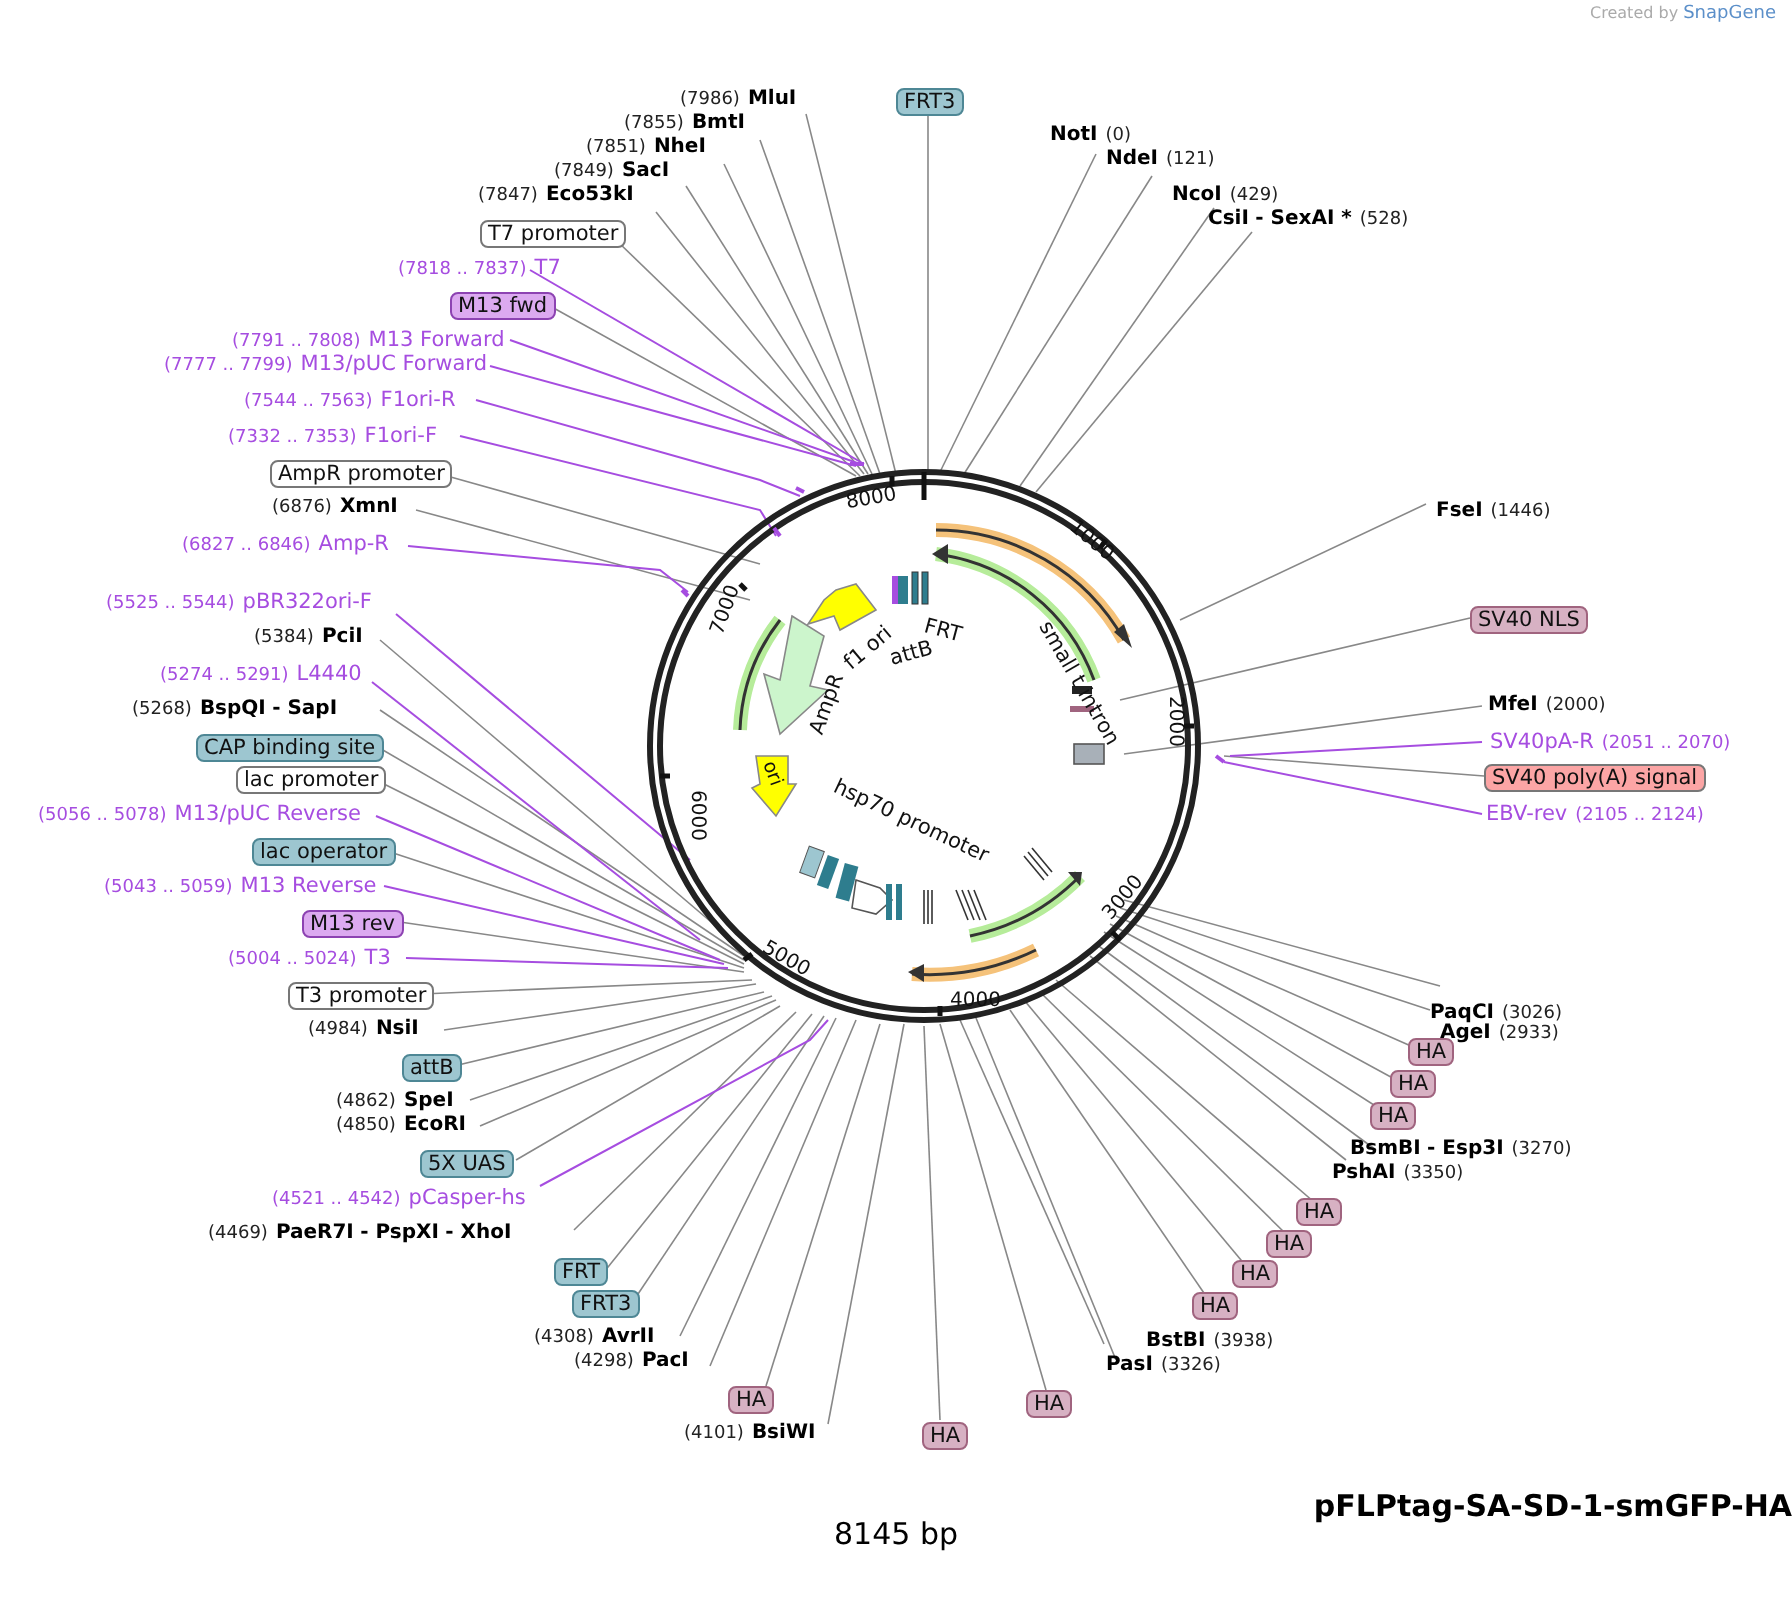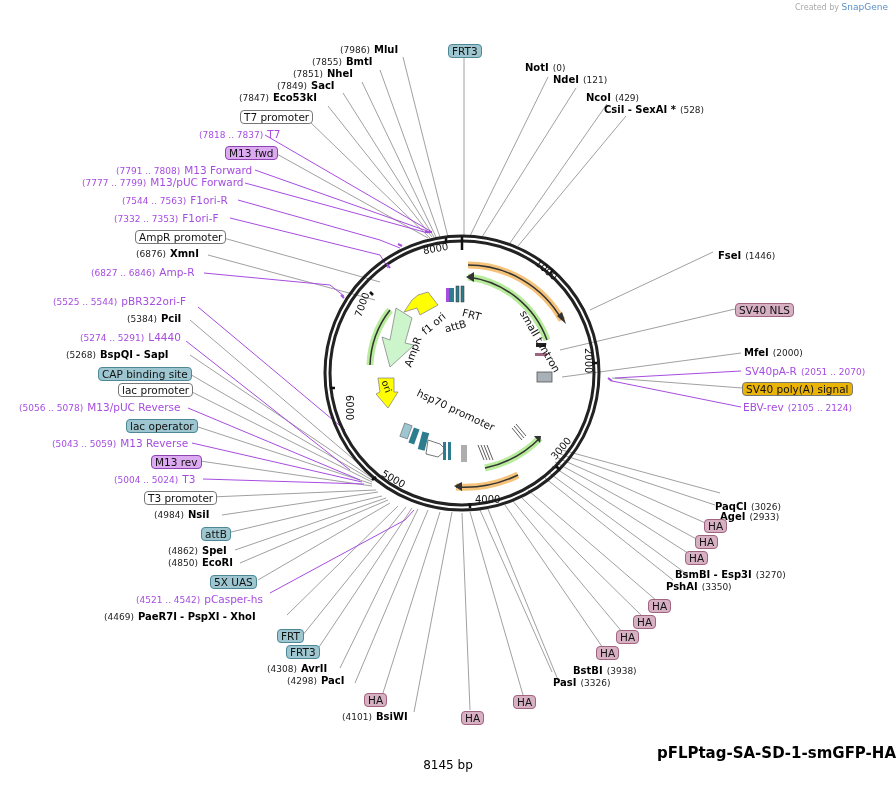--- a/index.html
+++ b/index.html
@@ -8,23 +8,23 @@
   .lbl{position:absolute;white-space:nowrap;font-size:10px;line-height:12px;}
   .enz{color:#000;font-weight:bold;font-size:10px;}
   .pos{color:#222;font-weight:normal;font-size:9px;margin:0 4px;}
   .primer{color:#a64de0;font-size:10.5px;}
   .primer .pos{color:#a64de0;}
   .feat{border:1px solid #555;border-radius:4px;padding:0 3px;font-size:10.5px;line-height:12px;color:#111;}
   .feat.blue{background:#9dc6d0;border-color:#4e8795;}
   .feat.white{background:#fff;border-color:#777;}
   .feat.pink{background:#d7b1c3;border-color:#a0647f;}
   .feat.purple{background:#dcaaf0;border-color:#8d43b2;}
-  .feat.grey{background:#eab308;border-color:#777;}
+  .feat.grey{background:#fca5a5;border-color:#777;}
   .title{position:absolute;left:0;width:896px;text-align:right;top:744px;font-weight:bold;font-size:15px;color:#000;}
-  .sub{position:absolute;left:0;width:896px;text-align:center;top:758px;font-size:12px;color:#000;}
+  .sub{position:absolute;left:0;width:896px;text-align:center;top:758px;font-size:15px;color:#000;}
   .brand{position:absolute;right:8px;top:2px;font-size:8px;color:#aaa;}
   .brand b{color:#5b8fc9;font-weight:normal;font-size:9px;}
   svg text{font-family:"DejaVu Sans","Liberation Sans",sans-serif;}
 </style>
 </head>
 <body>
 
 <div id="canvas">
 <svg width="896" height="801" viewBox="0 0 896 801" style="position:absolute;left:0;top:0">
 

